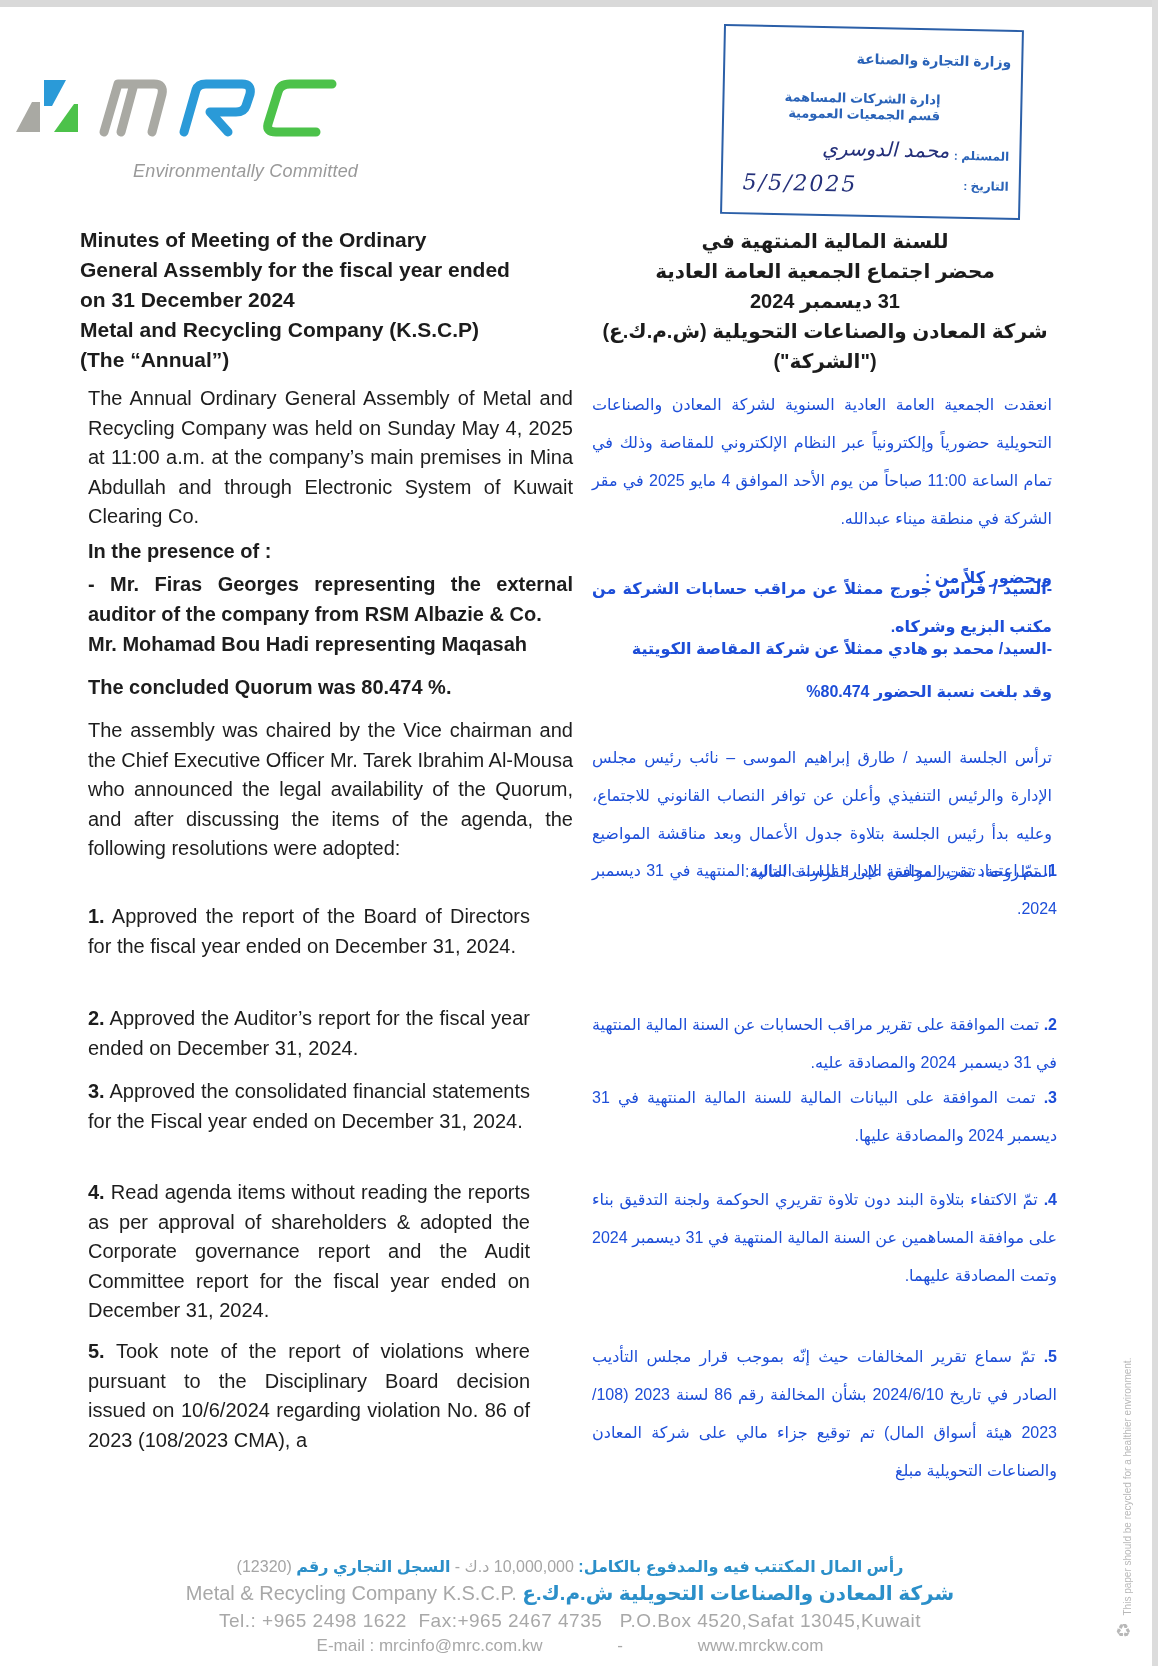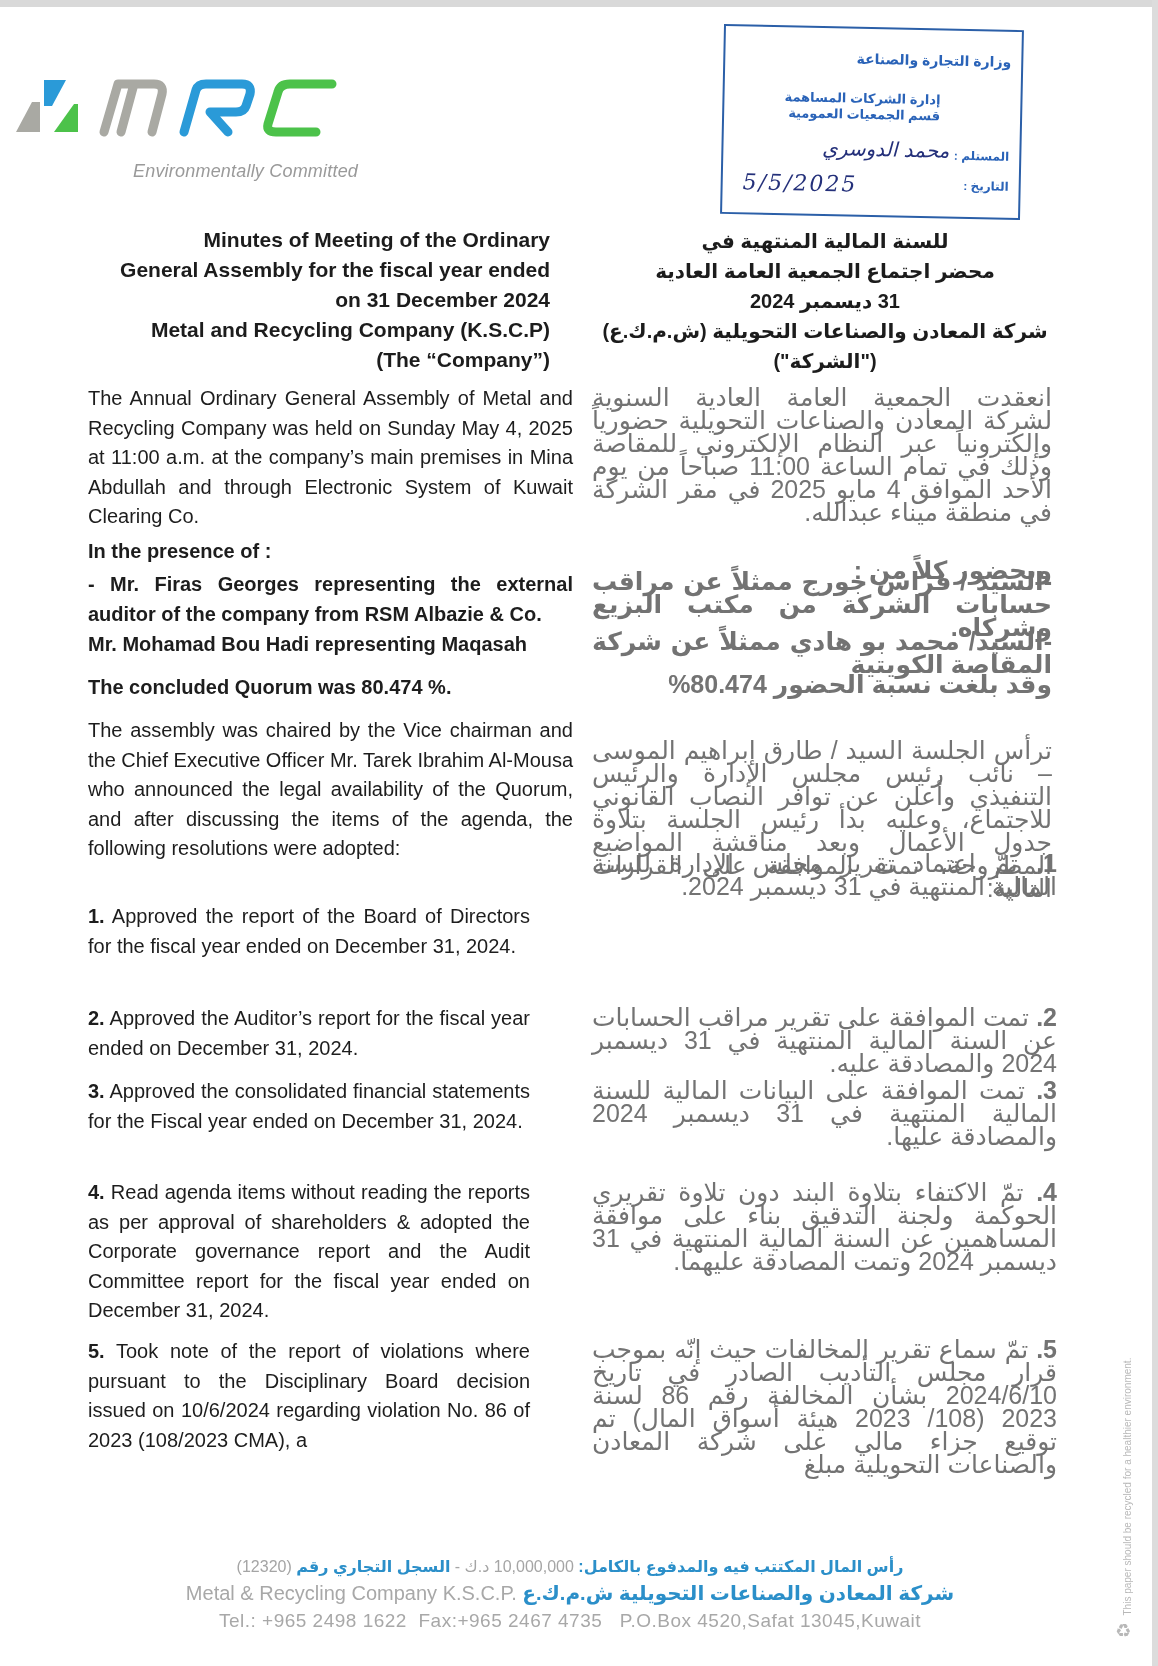--- a/index.html
+++ b/index.html
@@ -18,26 +18,26 @@
   .stamp .s-line { position: absolute; right: 10px; font-size: 13px; font-weight: bold; direction: rtl; white-space: nowrap; }
   .stamp .s1 { top: 22px; font-size: 14px; }
   .stamp .s2 { top: 62px; right: 80px; }
   .stamp .s3 { top: 78px; right: 80px; }
   .stamp .s4 { top: 118px; font-size: 12px; }
   .stamp .s5 { top: 148px; font-size: 12px; }
   .stamp .sig { position: absolute; right: 70px; top: 108px; font-family: "DejaVu Serif", serif; font-style: italic; font-size: 20px; color: #24307a; direction: rtl; }
   .stamp .date { position: absolute; left: 20px; top: 143px; font-family: "DejaVu Serif", serif; font-style: italic; font-size: 22px; color: #24307a; letter-spacing: 2px; }
 
   
-  .title-en { position: absolute; left: 80px; top: 225px; width: 470px; text-align: right; font-weight: bold; font-size: 21px; line-height: 30px; color: #1c1c1c; }
+  .title-en { position: absolute; left: 80px; top: 225px; width: 470px; text-align: left; font-weight: bold; font-size: 21px; line-height: 30px; color: #1c1c1c; }
   .title-ar { position: absolute; left: 590px; top: 226px; width: 470px; text-align: center; font-weight: bold; font-size: 20px; line-height: 30px; direction: rtl; color: #1c1c1c; }
 
   
   .col-en { position: absolute; left: 88px; width: 485px; font-size: 20px; line-height: 29.5px; text-align: justify; color: #1d1d1d; }
-  .col-ar { position: absolute; left: 592px; width: 460px; font-size: 25px; line-height: 23px; text-align: justify; direction: rtl; color: #737373; }
+  .col-ar { position: absolute; left: 592px; width: 460px; font-size: 16px; line-height: 38px; text-align: justify; direction: rtl; color: #1d4ed8; }
   .b { font-weight: bold; }
   .num { font-weight: bold; }
 
   
   .footer { position: absolute; left: 160px; top: 1555px; width: 820px; text-align: center; }
   .f1 { font-size: 16px; direction: rtl; color: #2b8fc9; font-weight: bold; line-height: 24px; }
   .f1 .grey { color: #a5a5a5; font-weight: normal; }
   .f2 { font-size: 20px; line-height: 28px; color: #a8a8a8; }
   .f2 .ar { color: #2b8fc9; font-weight: bold; direction: rtl; unicode-bidi: embed; }
   .f3 { font-size: 19px; line-height: 28px; color: #a8a8a8; letter-spacing: 0.5px; }
@@ -75,21 +75,21 @@
   <div class="sig">محمد الدوسري</div>
   <div class="s-line s5">التاريخ :</div>
   <div class="date">5/5/2025</div>
 </div>
 
 <div class="title-en">
   <div>Minutes of Meeting of the Ordinary</div>
   <div>General Assembly for the fiscal year ended</div>
   <div>on 31 December 2024</div>
   <div>Metal and Recycling Company (K.S.C.P)</div>
-  <div>(The “Company”)</div>
+  <div>(The “Annual”)</div>
 </div>
 
 <div class="title-ar">
   <div>للسنة المالية المنتهية في</div>
   <div>محضر اجتماع الجمعية العامة العادية</div>
   <div>31 ديسمبر 2024</div>
   <div>شركة المعادن والصناعات التحويلية (ش.م.ك.ع)</div>
   <div>("الشركة")</div>
 </div>
 
@@ -158,18 +158,23 @@
   </div>
   <div class="f2">
     <span>Metal &amp; Recycling Company K.S.C.P.</span>
     <span class="ar">شركة المعادن والصناعات التحويلية ش.م.ك.ع</span>
   </div>
   <div class="f3">
     <span>Tel.: +965 2498 1622</span>&nbsp;
     <span>Fax:+965 2467 4735</span>&nbsp;&nbsp;
     <span>P.O.Box 4520,Safat 13045,Kuwait</span>
   </div>
+  <div class="f4">
+    <span>E-mail : mrcinfo@mrc.com.kw</span>
+    <span style="margin:0 70px;">-</span>
+    <span>www.mrckw.com</span>
+  </div>
 </div>
 
 <div class="recycle">
   <div class="txt">This paper should be recycled for a healthier environment.</div>
   <div class="ico">♻</div>
 </div>
 
 </body></html>

